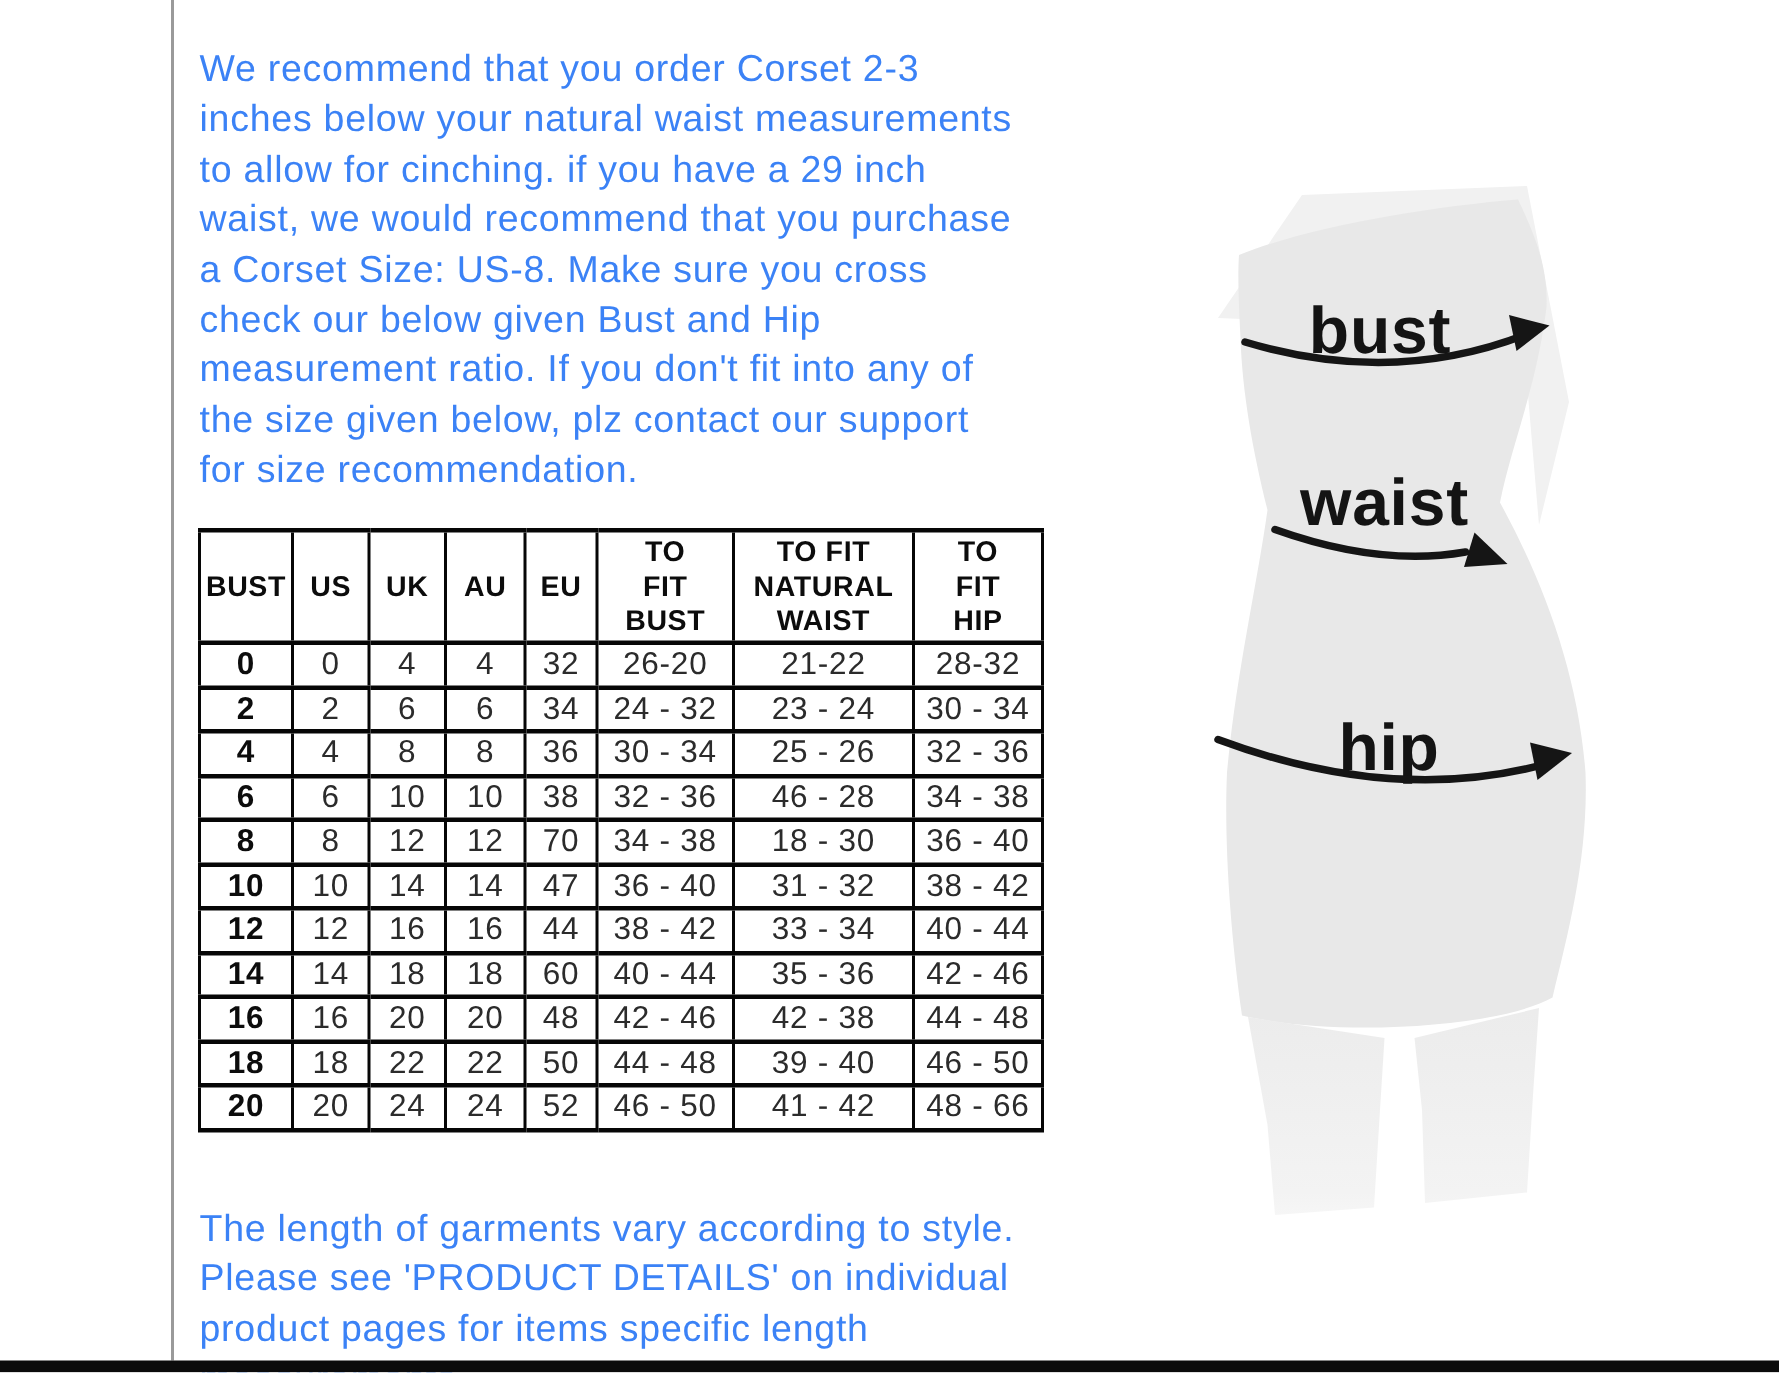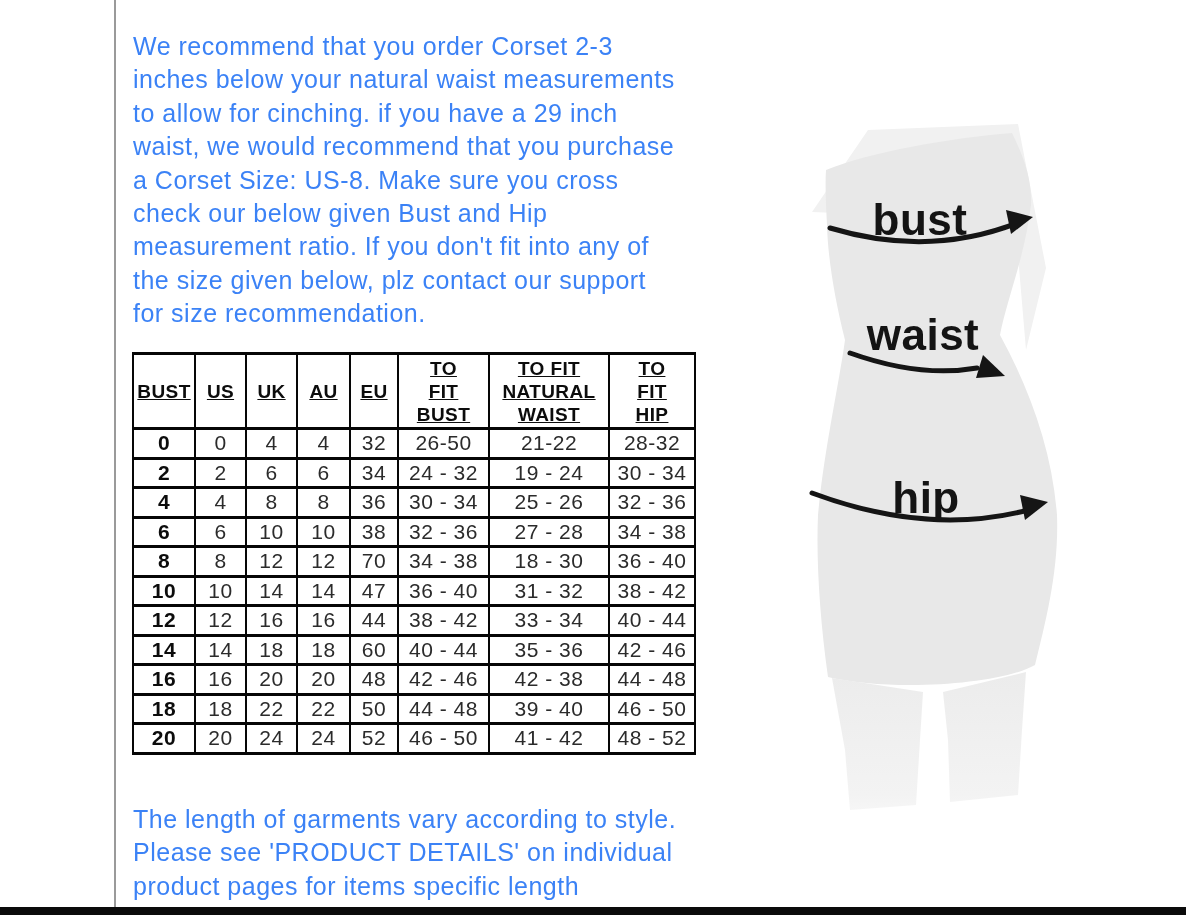--- a/index.html
+++ b/index.html
@@ -20,21 +20,21 @@
     position:absolute;left:132px;top:352px;
     border-collapse:collapse;table-layout:fixed;
     background:#ffffff;
   }
   table.size-chart th,table.size-chart td{
     border:2px solid #060606;border-top-width:3px;border-bottom-width:3px;
     text-align:center;vertical-align:middle;padding:0 2px;
   }
   table.size-chart th{
     height:72px;font-size:19px;font-weight:bold;line-height:23px;
-    letter-spacing:0.4px;white-space:pre-line;color:#0c0c0c;text-decoration:underline;
+    letter-spacing:0.4px;white-space:pre-line;color:#0c0c0c;
   }
   table.size-chart td{
     height:26.5px;font-size:21px;color:#2b2b2b;letter-spacing:0.5px;
   }
   table.size-chart tbody td:first-child{font-weight:bold;color:#0c0c0c;}
   th.c0{width:56px}th.c1{width:45px}th.c2{width:45px}th.c3{width:47px}
   th.c4{width:42px}th.c5{width:85px}th.c6{width:114px}th.c7{width:80px}
   
   .figure-wrap{position:absolute;left:780px;top:100px;width:330px;height:790px;}
   .figure-wrap svg{display:block;width:330px;height:790px;}
@@ -73,52 +73,52 @@
 HIP</th>
         </tr>
       </thead>
       <tbody>
         <tr>
           <td>0</td>
           <td>0</td>
           <td>4</td>
           <td>4</td>
           <td>32</td>
-          <td>26-50</td>
+          <td>26-20</td>
           <td>21-22</td>
           <td>28-32</td>
         </tr>
         <tr>
           <td>2</td>
           <td>2</td>
           <td>6</td>
           <td>6</td>
           <td>34</td>
           <td>24 - 32</td>
-          <td>19 - 24</td>
+          <td>23 - 24</td>
           <td>30 - 34</td>
         </tr>
         <tr>
           <td>4</td>
           <td>4</td>
           <td>8</td>
           <td>8</td>
           <td>36</td>
           <td>30 - 34</td>
           <td>25 - 26</td>
           <td>32 - 36</td>
         </tr>
         <tr>
           <td>6</td>
           <td>6</td>
           <td>10</td>
           <td>10</td>
           <td>38</td>
           <td>32 - 36</td>
-          <td>27 - 28</td>
+          <td>46 - 28</td>
           <td>34 - 38</td>
         </tr>
         <tr>
           <td>8</td>
           <td>8</td>
           <td>12</td>
           <td>12</td>
           <td>70</td>
           <td>34 - 38</td>
           <td>18 - 30</td>
@@ -175,21 +175,21 @@
           <td>46 - 50</td>
         </tr>
         <tr>
           <td>20</td>
           <td>20</td>
           <td>24</td>
           <td>24</td>
           <td>52</td>
           <td>46 - 50</td>
           <td>41 - 42</td>
-          <td>48 - 52</td>
+          <td>48 - 66</td>
         </tr>
       </tbody>
     </table>
 
   <p class="para length-note">The length of garments vary according to style. Please see 'PRODUCT DETAILS'  on individual product pages for items specific length measurements.</p>
 
   <div class="figure-wrap">
     <svg viewBox="0 0 330 790">
       <defs>
         <linearGradient id="legFade" x1="0" y1="575" x2="0" y2="735" gradientUnits="userSpaceOnUse">

